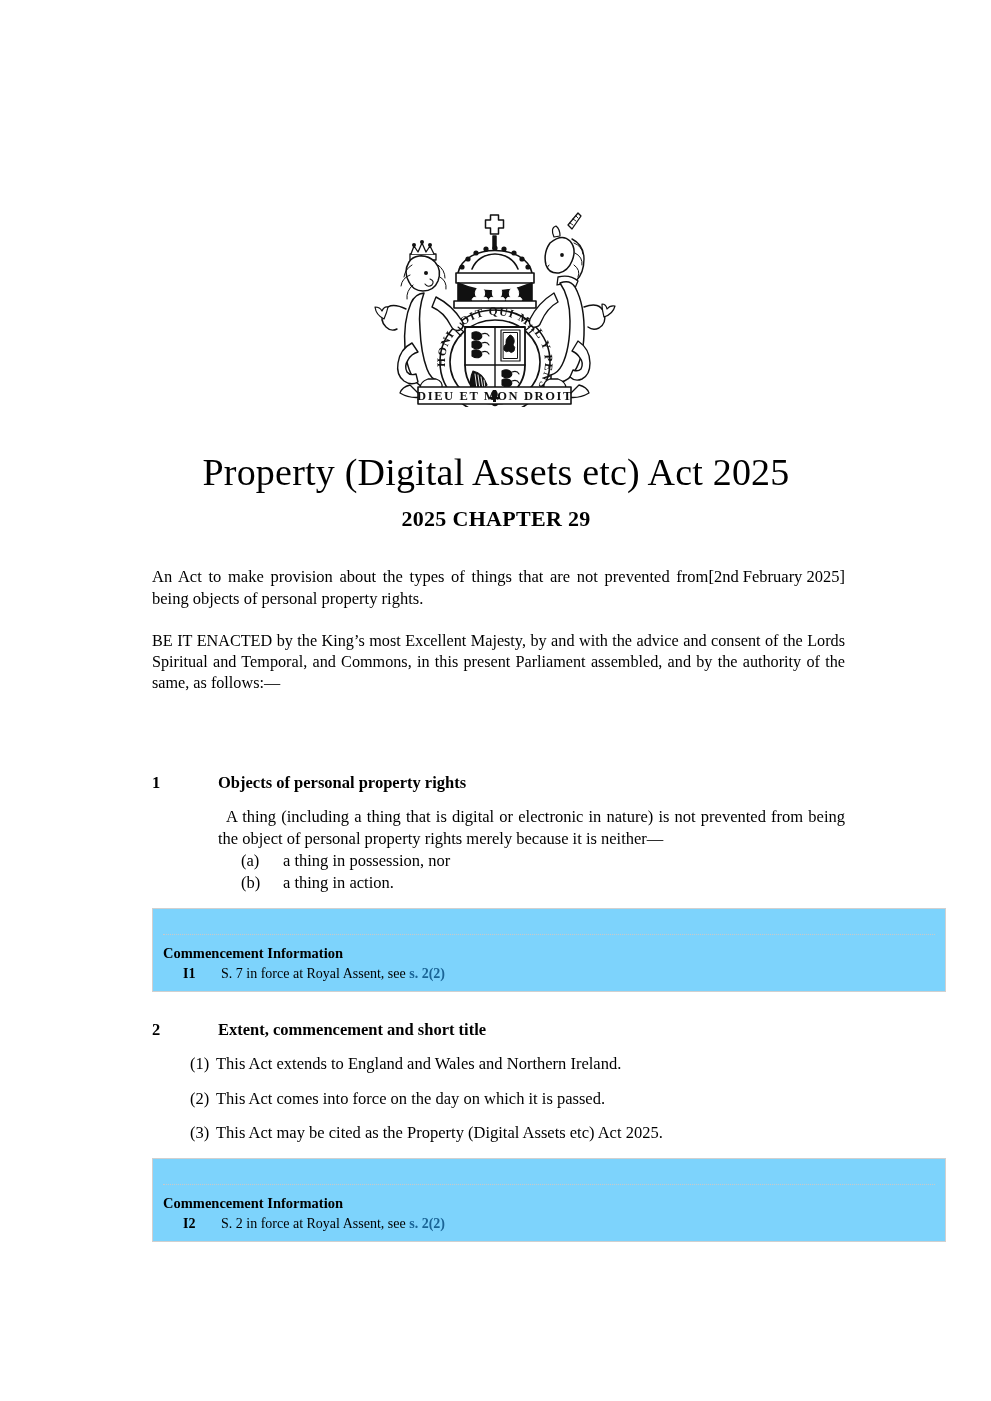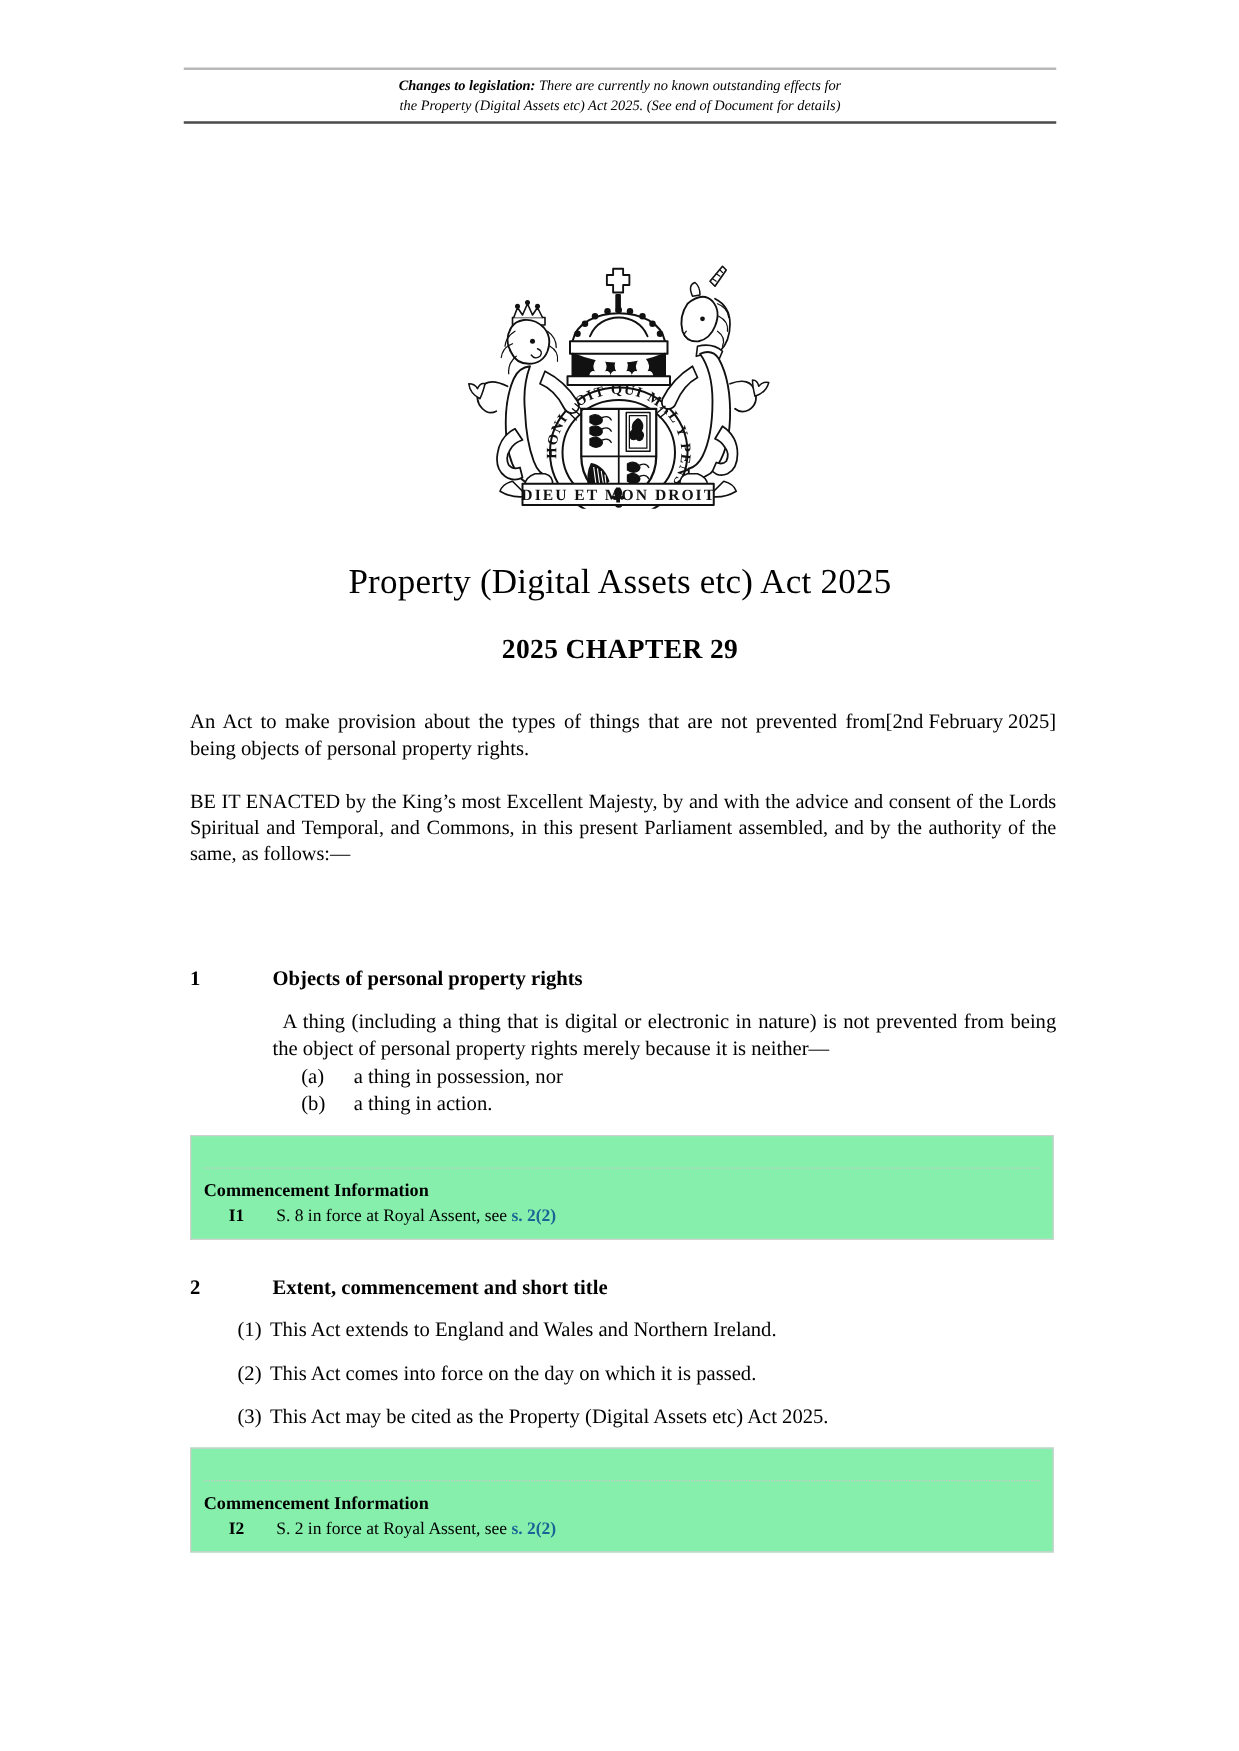--- a/index.html
+++ b/index.html
@@ -63,21 +63,21 @@
   }
   .arms svg { display: block; width: 100%; height: 100%; }
 
   
   .act-title {
     position: absolute;
     left: 147px;
     top: 424px;
     width: 698px;
     text-align: center;
-    font-size: 28px;
+    font-size: 38px;
     line-height: 46px;
     font-weight: normal;
     letter-spacing: 0.2px;
   }
   .chapter-line {
     position: absolute;
     left: 147px;
     top: 506px;
     width: 698px;
     text-align: center;
@@ -180,24 +180,24 @@
   }
   .subsec .stext {
     margin-left: 26px;
     display: block;
   }
 
   
   .note-box {
     position: absolute;
     left: 152px;
-    width: 691px;
+    width: 794px;
     box-sizing: border-box;
     border: 1px solid #d0d0d0;
-    background: #86efac;
+    background: #7dd3fc;
   }
   #note-box-1 { top: 908px; height: 84px; }
   #note-box-2 { top: 1158px; height: 84px; }
 
   .note-dots {
     position: absolute;
     left: 10px;
     right: 10px;
     top: 25px;
     height: 0;
@@ -233,28 +233,20 @@
     font-weight: bold;
     text-decoration: none;
     text-align: right;
   }
 </style>
 </head>
 <body>
 
 <div class="page">
 
-  <div class="header-block">
-    <div class="header-rule-top"></div>
-    <div class="header-text">
-      <span class="lead">Changes to legislation:</span><span> There are currently no known outstanding effects for</span><br>
-      <span>the Property (Digital Assets etc) Act 2025. (See end of Document for details)</span>
-    </div>
-    <div class="header-rule-bottom"></div>
-  </div>
 
   <div class="arms">
     <svg viewBox="0 0 245 200" xmlns="http://www.w3.org/2000/svg" aria-hidden="true">
       <g fill="none" stroke="#111111" stroke-width="1.6" stroke-linejoin="round" stroke-linecap="round">
 
         <g stroke-width="1.5">
           <path d="M118.5 8 h8 v5 h5 v8 h-5 v6 h-8 v-6 h-5 v-8 h5 z" fill="#ffffff"></path>
           <path d="M121 29 h3 v13 h-3 z" fill="#111111"></path>
         </g>
 
@@ -452,21 +444,21 @@
       </ul>
     </div>
   </div>
 
   <div class="note-box" id="note-box-1">
     <div class="note-dots"></div>
     <div class="note-inner">
       <div class="note-heading">Commencement Information</div>
       <div class="note-entry">
         <span class="note-id">I1</span>
-        <span>S. 8 in force at Royal Assent, see </span><a href="#" class="note-link">s. 2(2)</a>
+        <span>S. 7 in force at Royal Assent, see </span><a href="#" class="note-link">s. 2(2)</a>
       </div>
     </div>
   </div>
 
   <div class="section" id="section-2">
     <div class="section-head">
       <span class="section-num">2</span>
       <span class="section-title">Extent, commencement and short title</span>
     </div>
     <div class="section-body">

